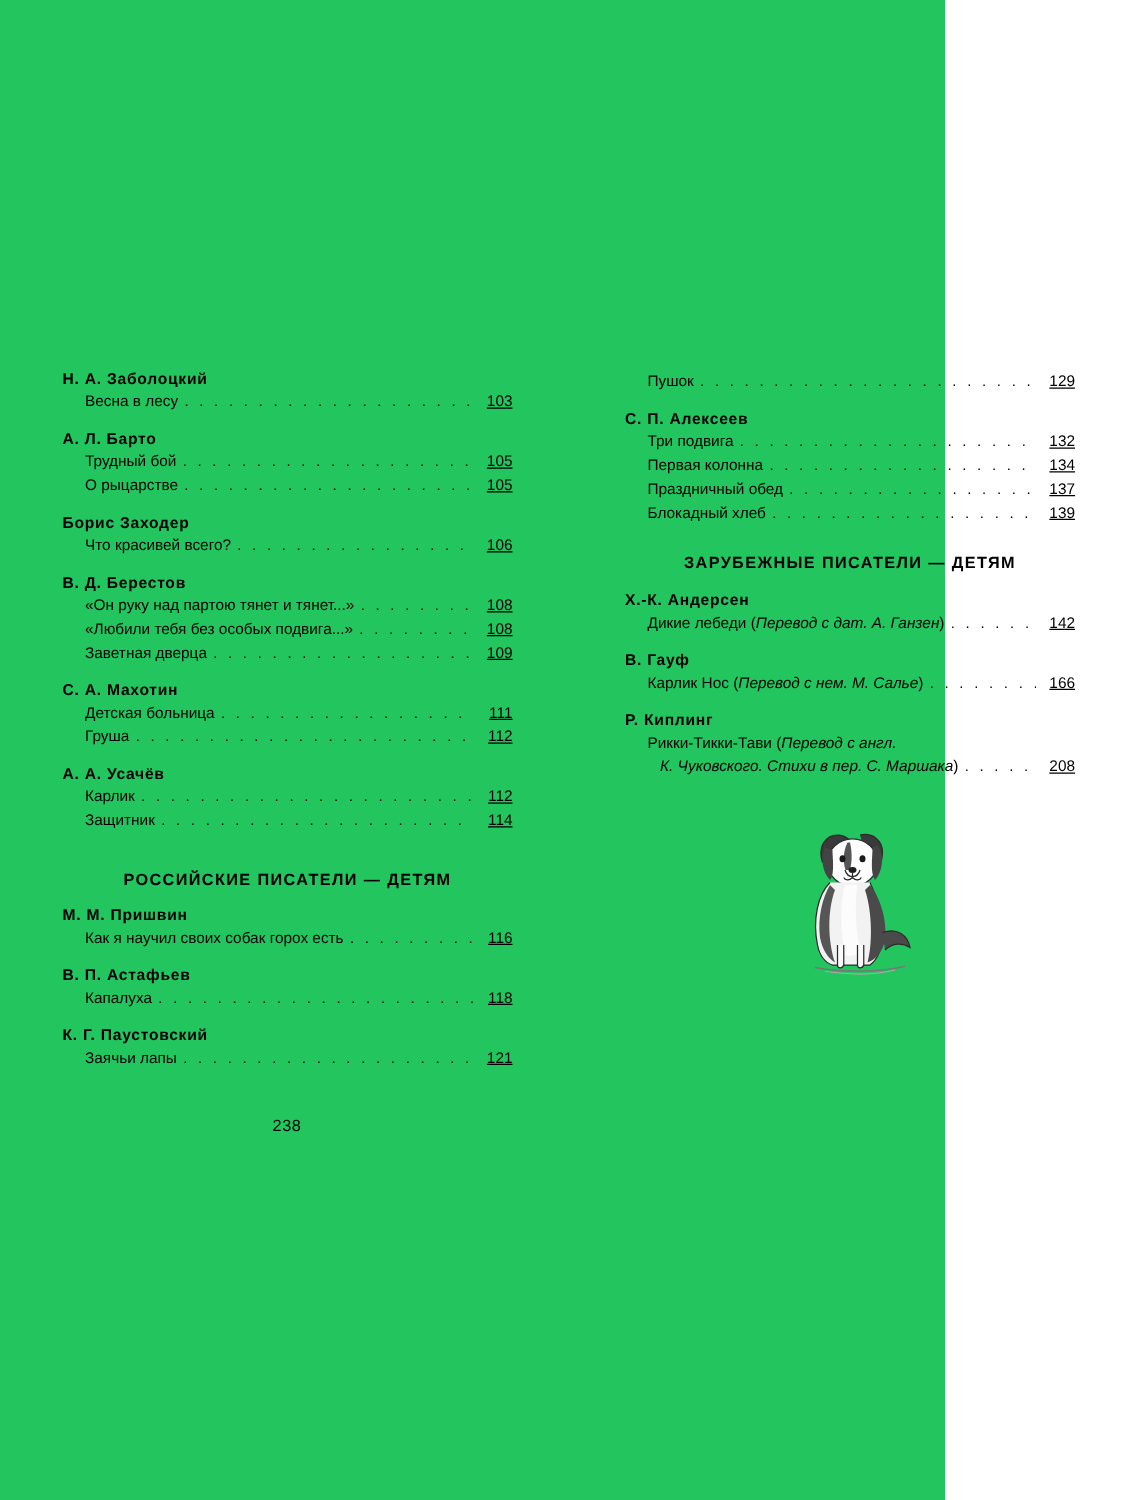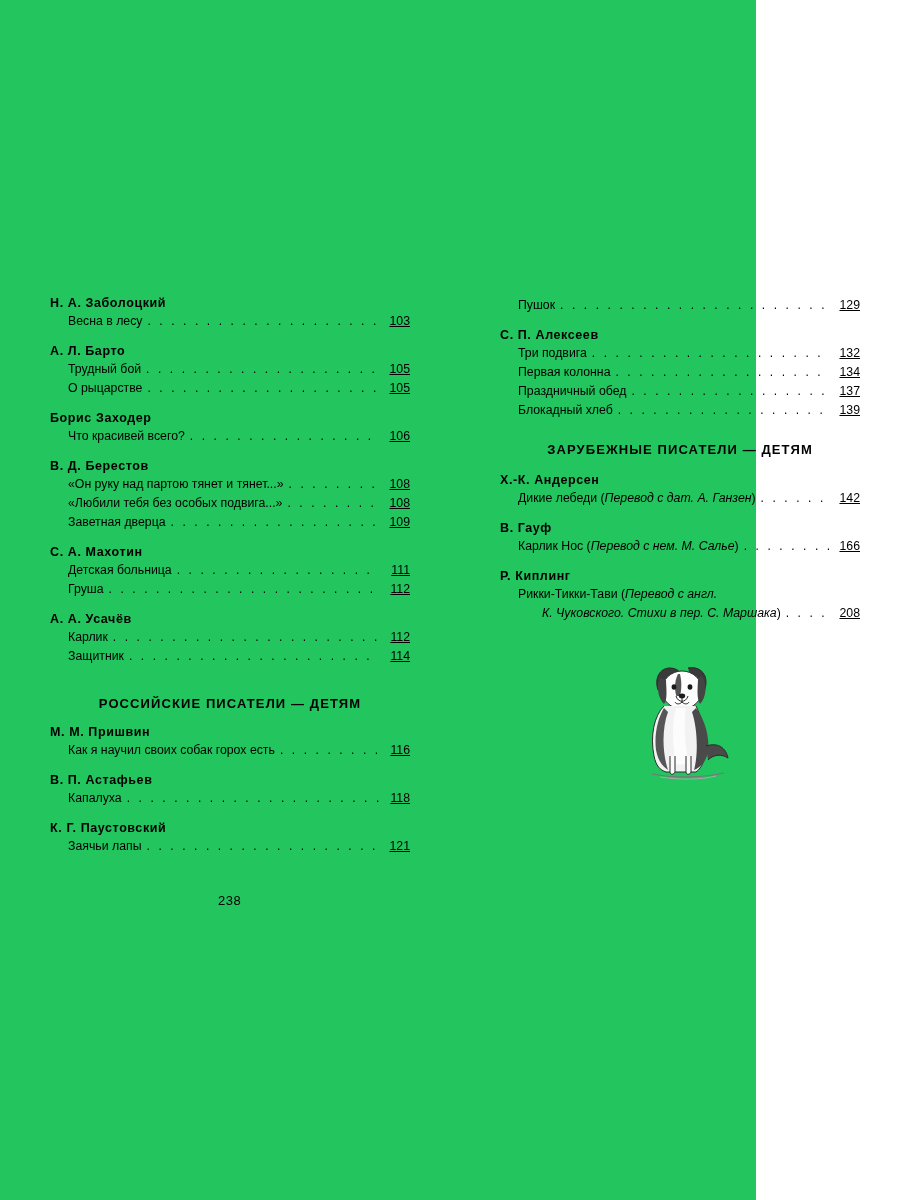--- a/index.html
+++ b/index.html
@@ -79,21 +79,21 @@
     padding-left: 3px;
     text-decoration: underline;
   }
   .entry.wrap {
     display: block;
     white-space: normal;
   }
   .entry.wrap .line2 {
     display: flex;
     align-items: flex-start;
-    margin-left: 24px;
+    margin-left: 10px;
   }
 
   .section-heading {
     text-align: center;
     font-size: 13px;
     font-weight: bold;
     letter-spacing: 1.1px;
     margin-top: 30px;
     margin-bottom: 14px;
   }

